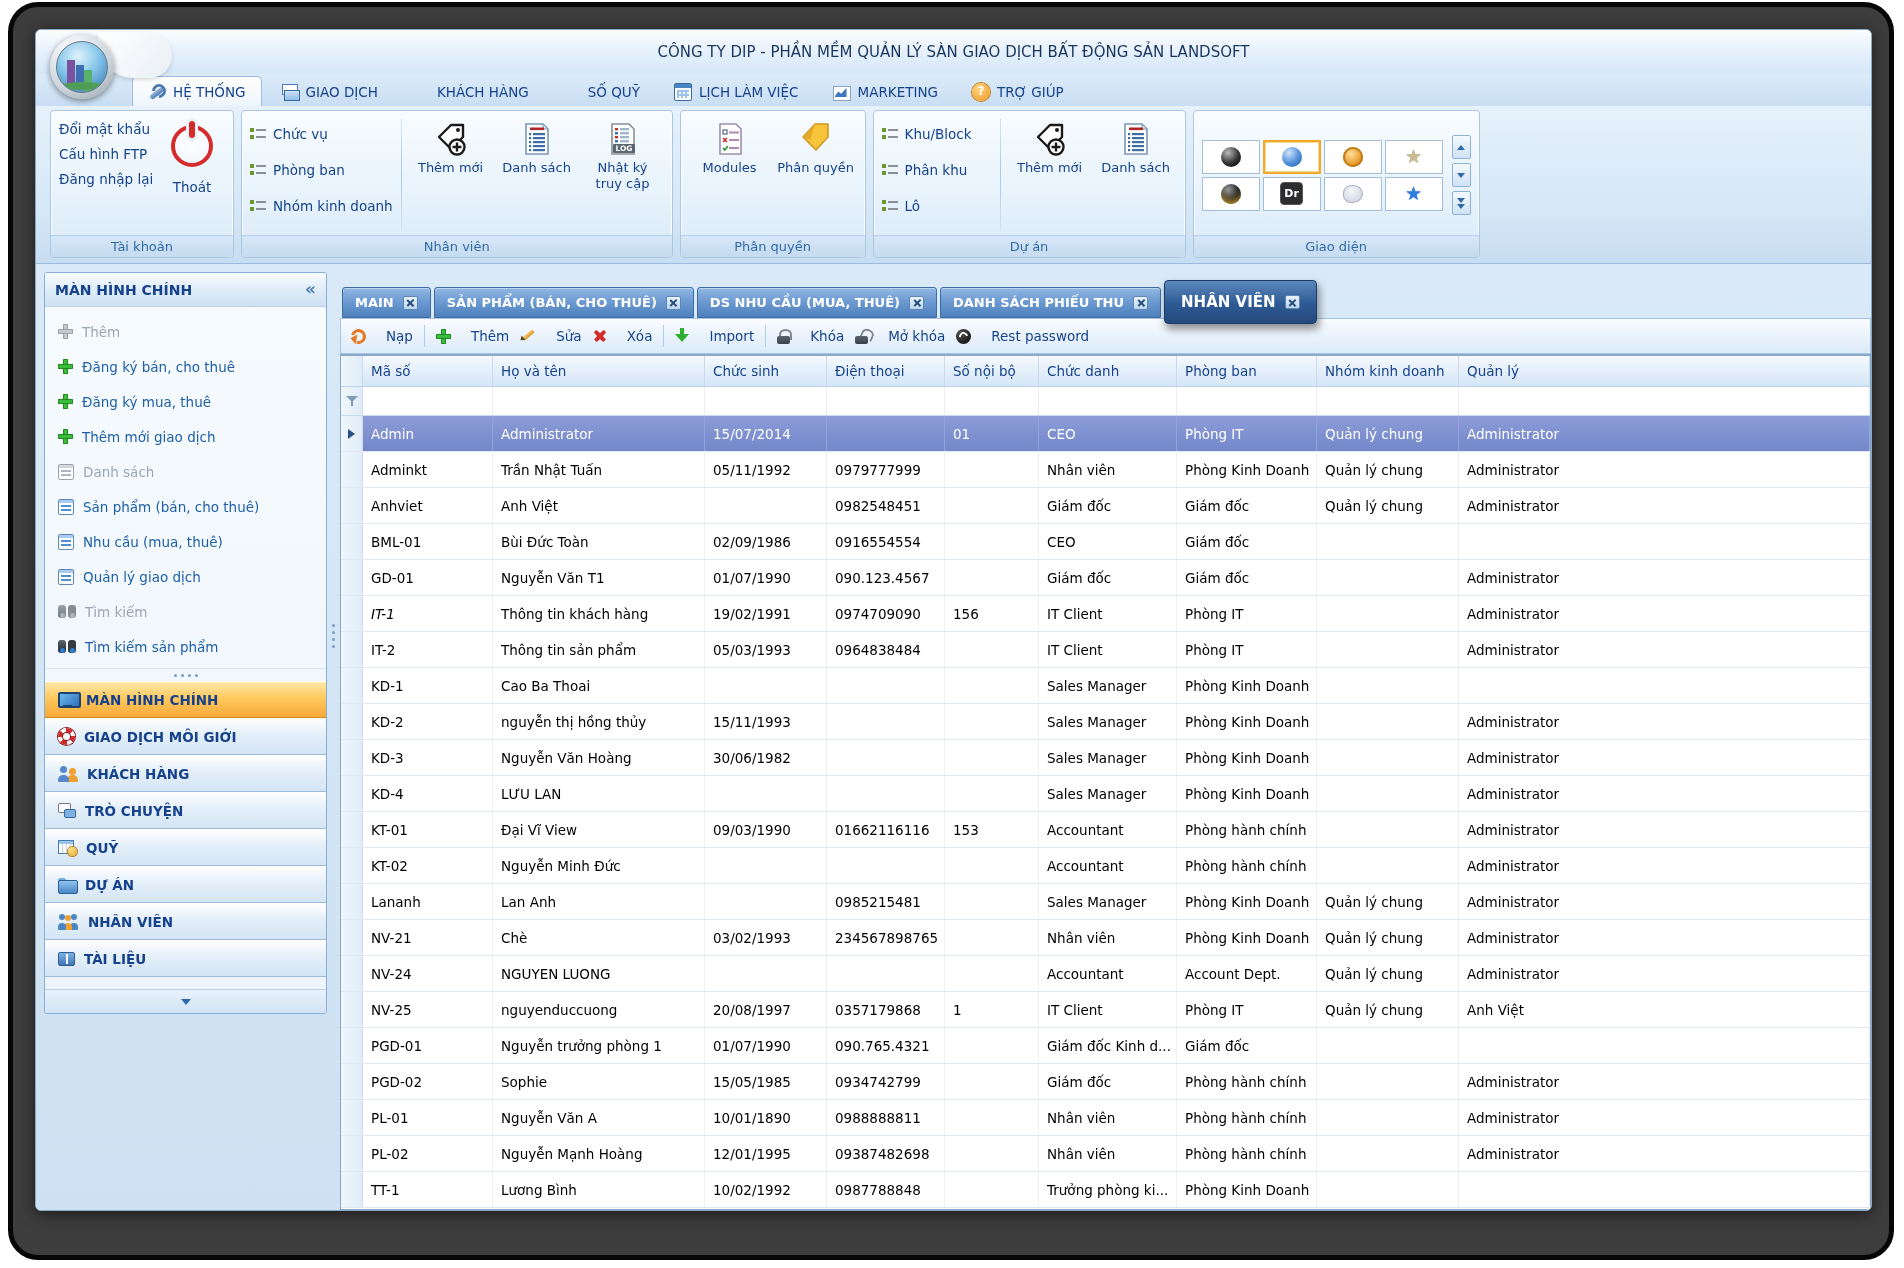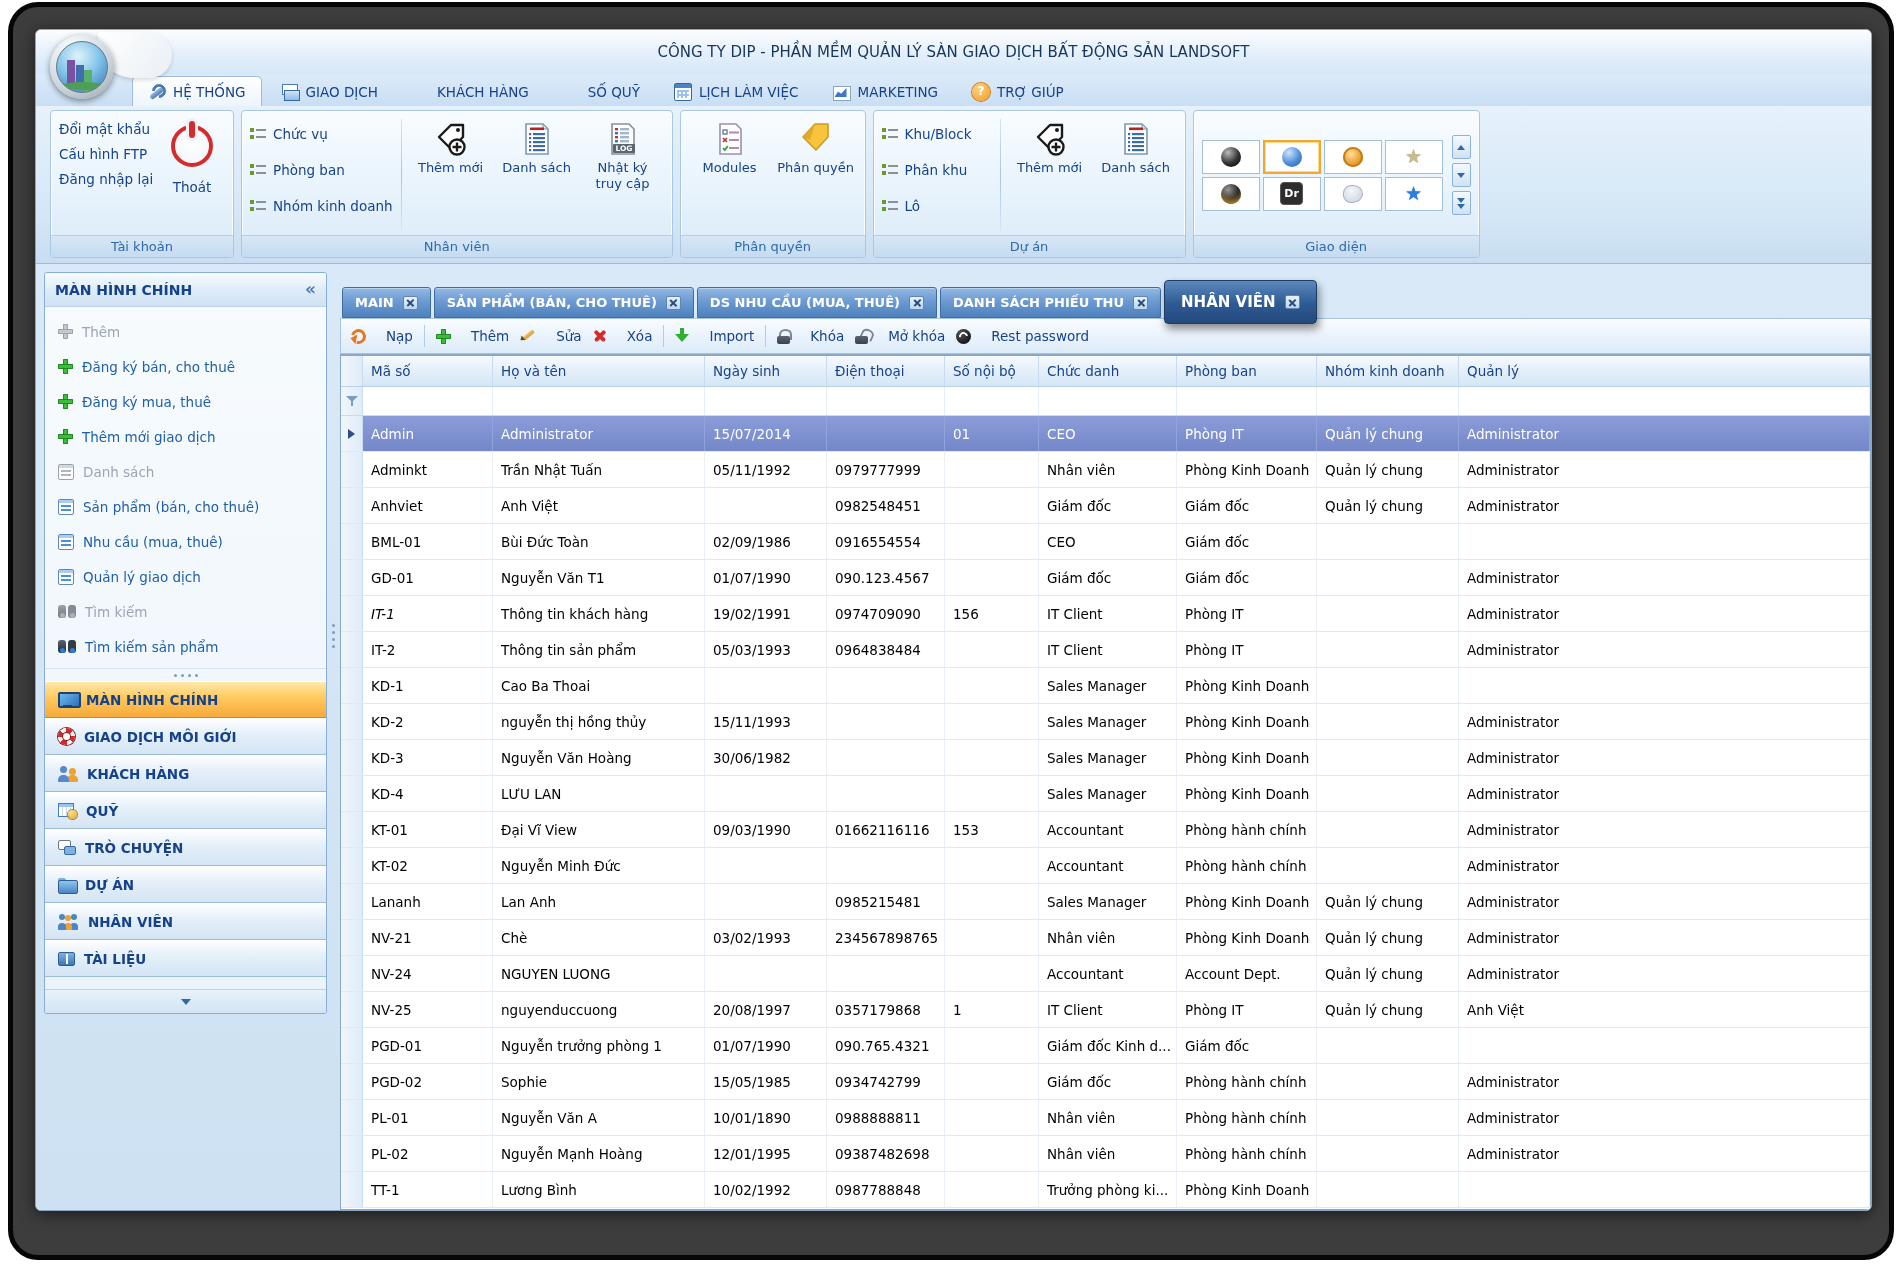--- a/index.html
+++ b/index.html
@@ -581,26 +581,26 @@
             </div>
             <div class="snavbtn">
               <span class="ic ic-lifebuoy"></span>
               <span>GIAO DỊCH MÔI GIỚI</span>
             </div>
             <div class="snavbtn">
               <span class="ic ic-people"></span>
               <span>KHÁCH HÀNG</span>
             </div>
             <div class="snavbtn">
+              <span class="ic ic-chat"></span>
+              <span>TRÒ CHUYỆN</span>
+            </div>
+            <div class="snavbtn">
               <span class="ic ic-fund"></span>
               <span>QUỸ</span>
-            </div>
-            <div class="snavbtn">
-              <span class="ic ic-chat"></span>
-              <span>TRÒ CHUYỆN</span>
             </div>
             <div class="snavbtn">
               <span class="ic ic-folder"></span>
               <span>DỰ ÁN</span>
             </div>
             <div class="snavbtn">
               <span class="ic ic-staff"></span>
               <span>NHÂN VIÊN</span>
             </div>
             <div class="snavbtn">
@@ -683,21 +683,21 @@
         <div class="tablewrap">
           <div class="thead" id="thead-row">
               <div class="indcol"></div>
               <div class="th" style="width: 130px; flex: 0 0 auto;">
                 <span>Mã số</span>
               </div>
               <div class="th" style="width: 212px; flex: 0 0 auto;">
                 <span>Họ và tên</span>
               </div>
               <div class="th" style="width: 122px; flex: 0 0 auto;">
-                <span>Ngày sinh</span>
+                <span>Chức sinh</span>
               </div>
               <div class="th" style="width: 118px; flex: 0 0 auto;">
                 <span>Điện thoại</span>
               </div>
               <div class="th" style="width: 94px; flex: 0 0 auto;">
                 <span>Số nội bộ</span>
               </div>
               <div class="th" style="width: 138px; flex: 0 0 auto;">
                 <span>Chức danh</span>
               </div>

